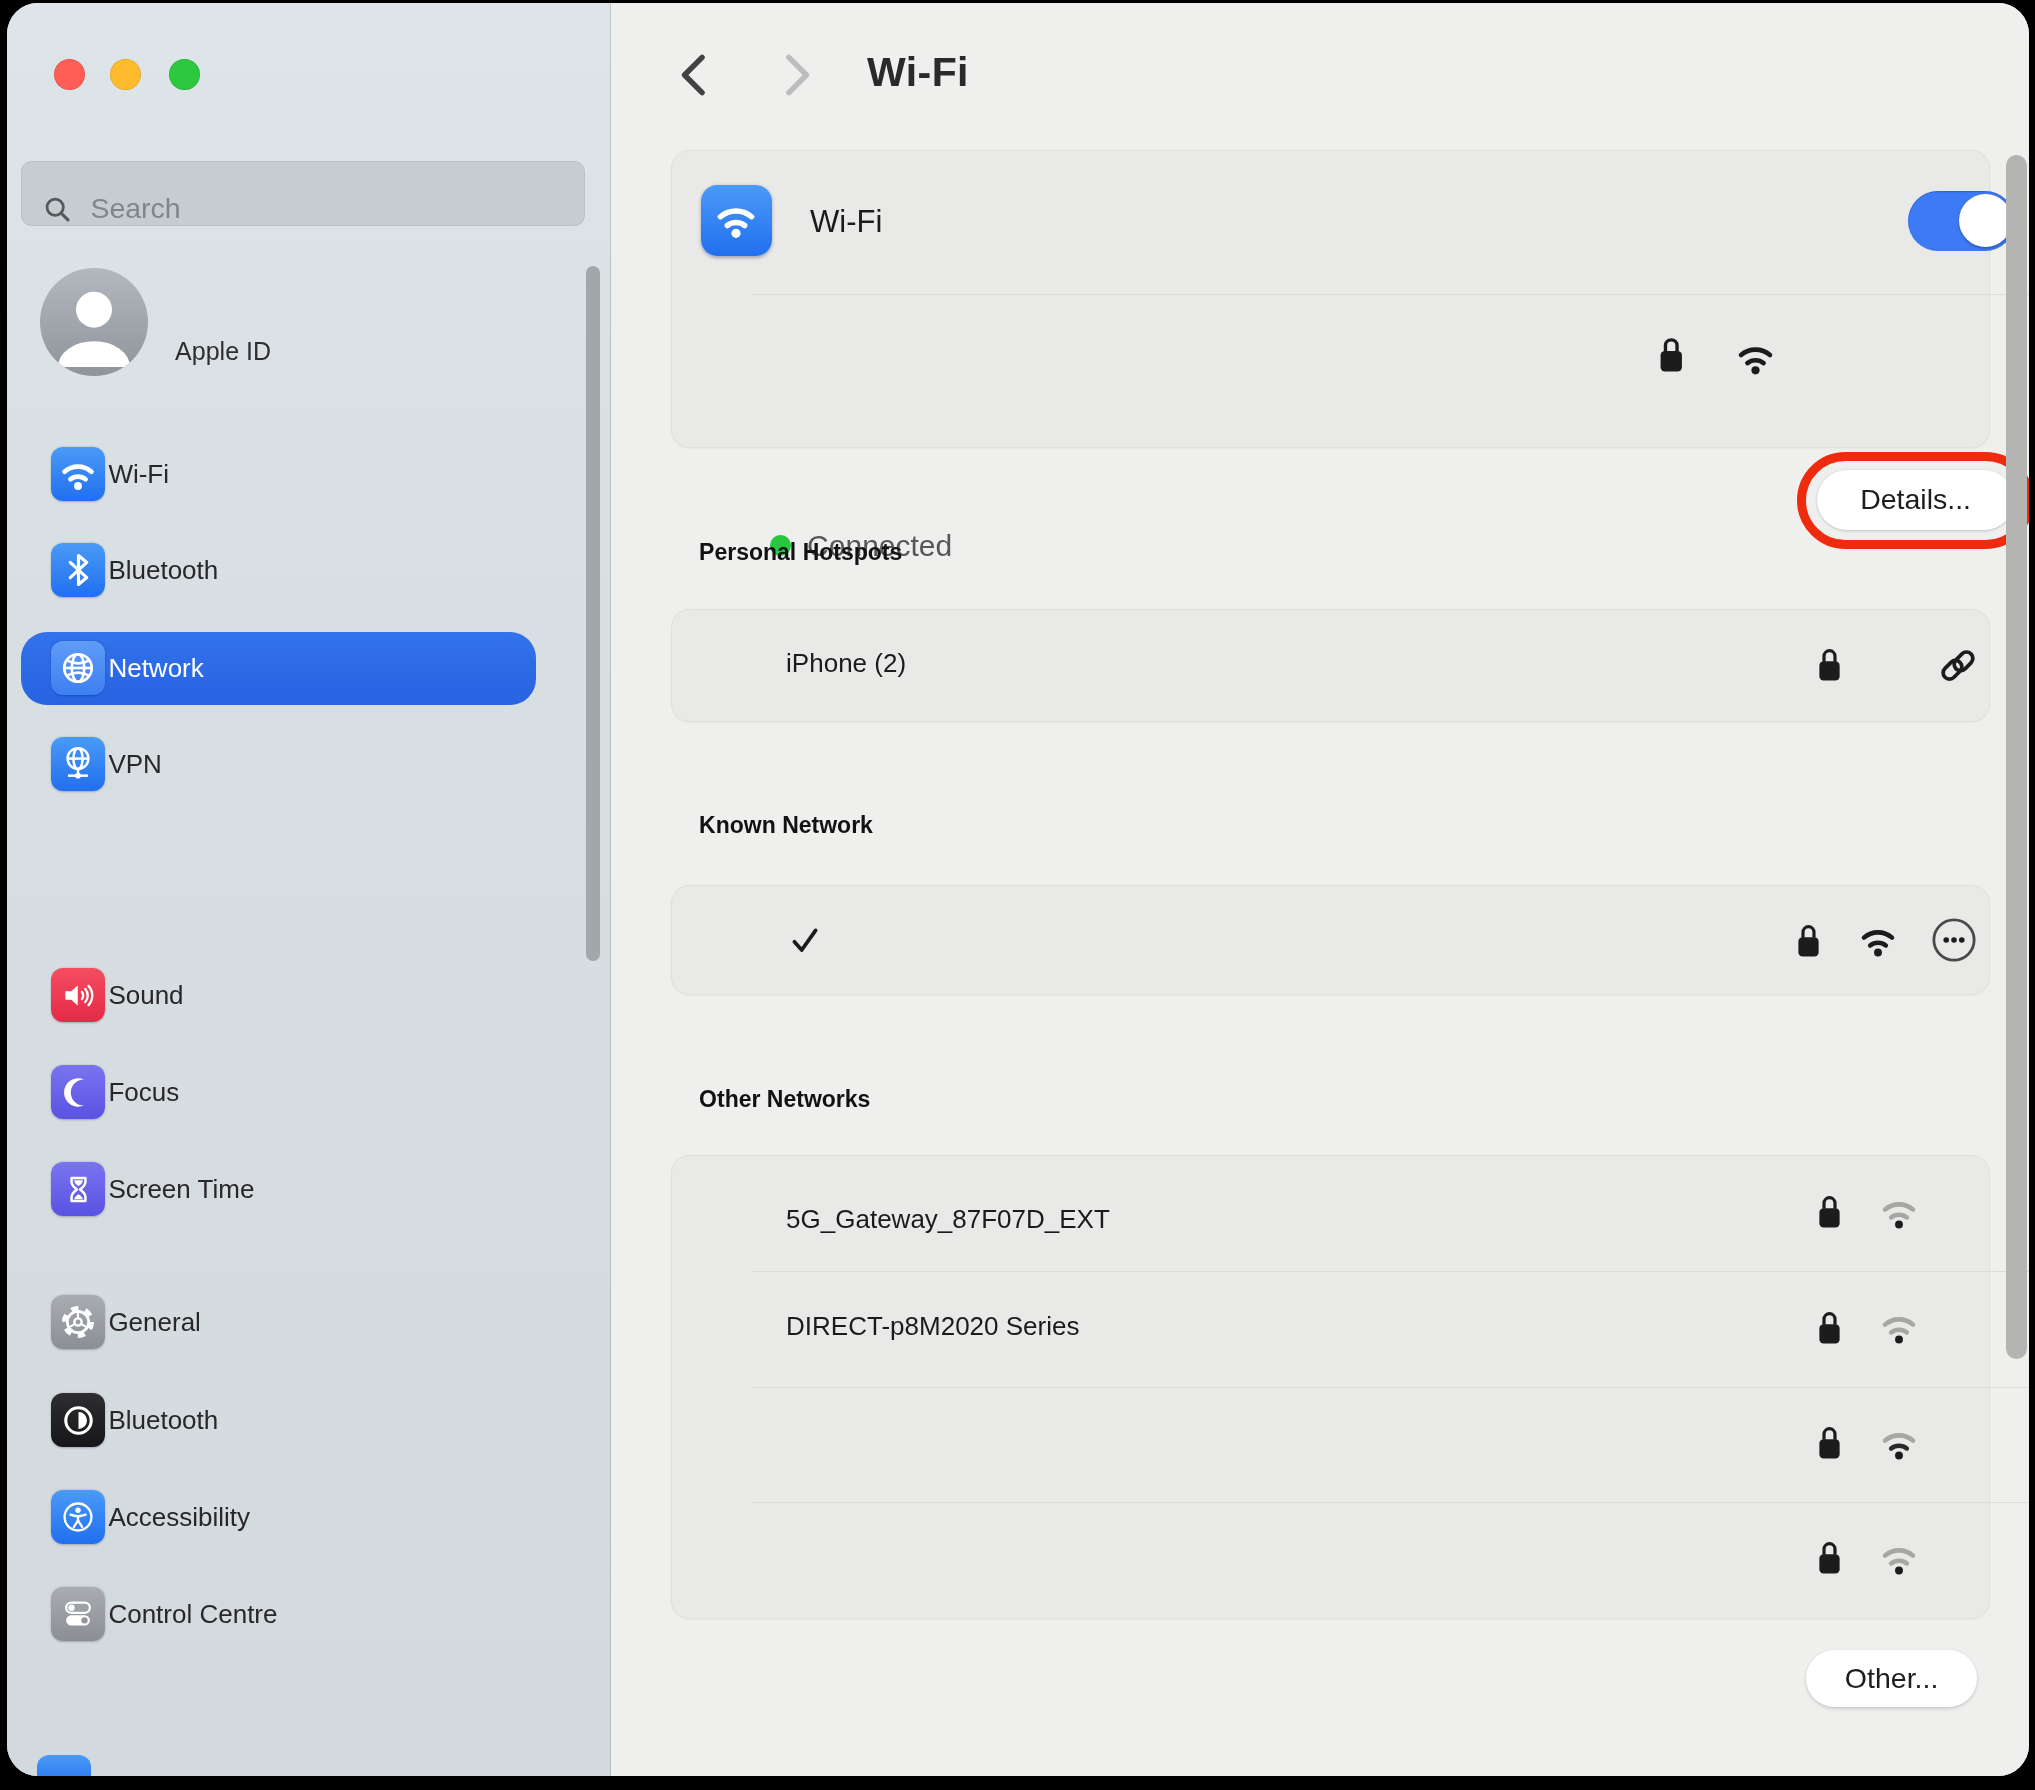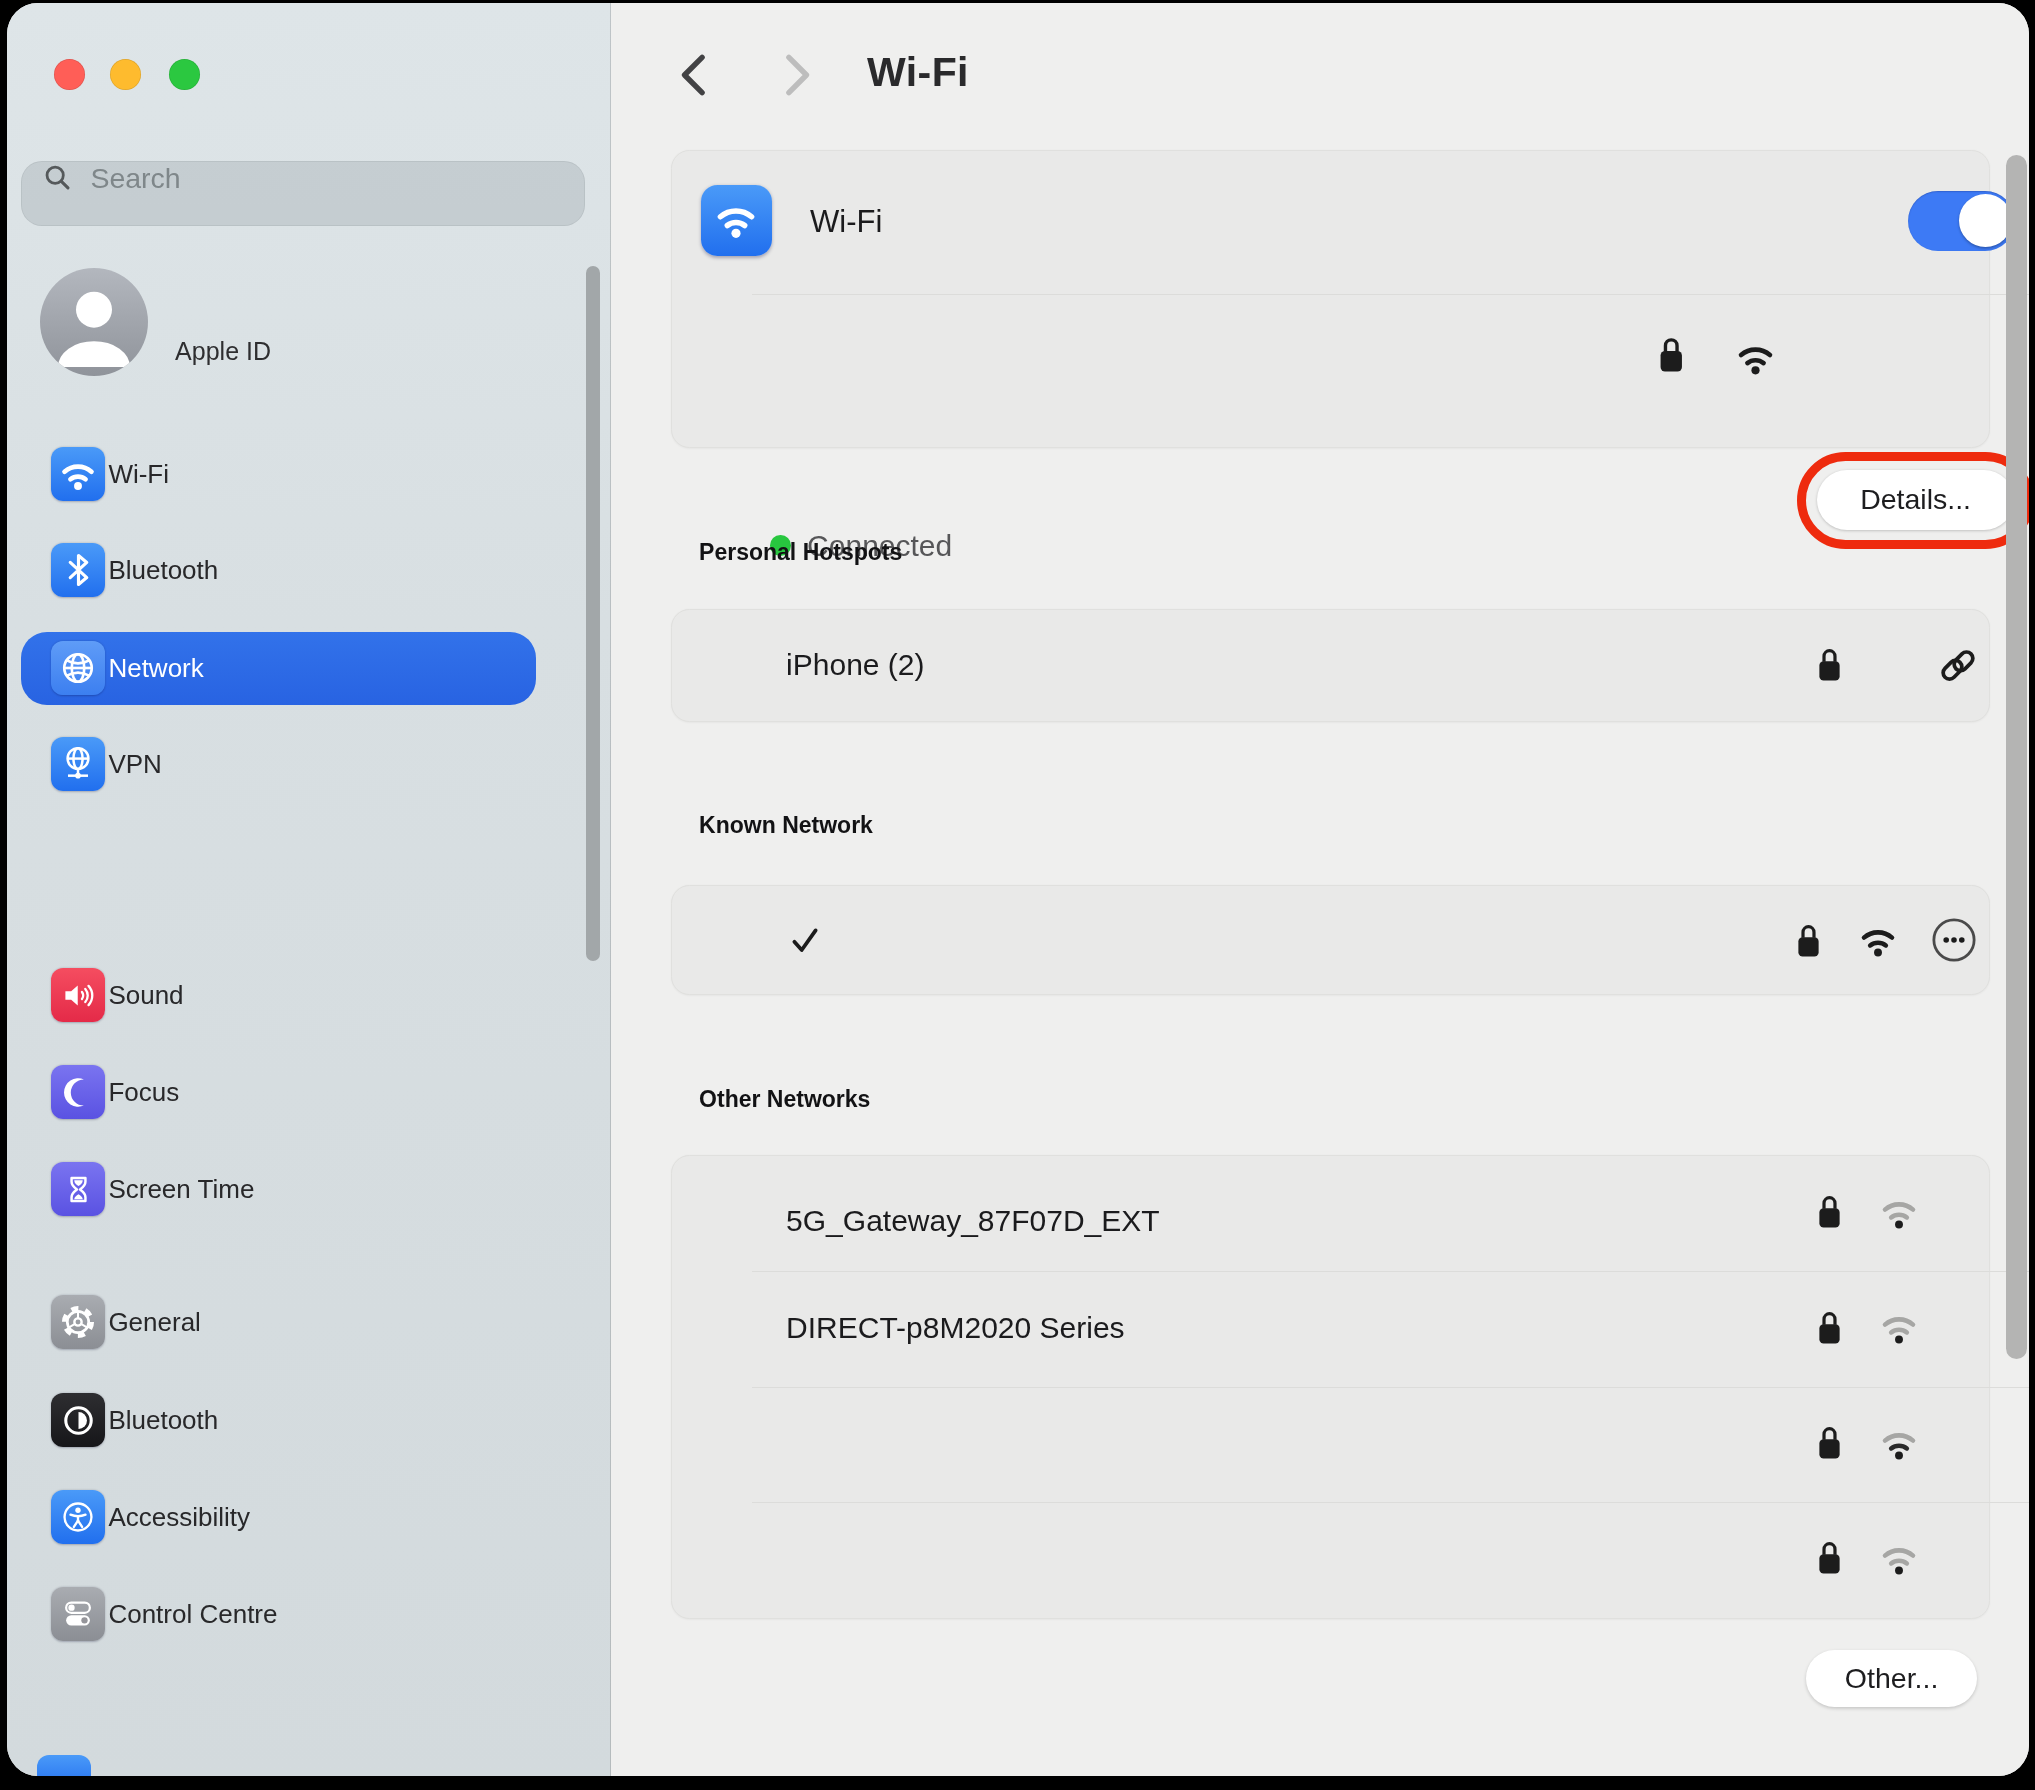--- a/index.html
+++ b/index.html
@@ -5,22 +5,22 @@
   html,body{margin:0;padding:0;background:#000;width:2035px;height:1790px;overflow:hidden;
     font-family:"Liberation Sans","DejaVu Sans",sans-serif;-webkit-font-smoothing:antialiased;}
   .window{position:absolute;left:7.1px;top:2.9px;width:2022px;height:1773px;border-radius:31px;
     overflow:hidden;background:#efefee;}
   
   .sidebar{position:absolute;left:0;top:0;width:603px;height:100%;
     background:linear-gradient(180deg,#dee5e8 0%,#d8dfe2 35%,#d3dadd 100%);
     border-right:0.7px solid rgba(0,0,0,0.14);}
   .tl{position:absolute;top:56px;width:31px;height:31px;border-radius:50%;
     box-shadow:inset 0 0 0 0.7px rgba(0,0,0,0.12);}
-  .search{position:absolute;left:14.3px;top:158px;width:562px;height:63px;border-radius:21px;
-    background:rgba(160,172,176,0.38);border:0.7px solid rgba(0,0,0,0.06);display:flex;align-items:flex-start;}
+  .search{position:absolute;left:14.3px;top:158px;width:562px;height:63px;border-radius:11px;
+    background:rgba(160,172,176,0.38);border:0.7px solid rgba(0,0,0,0.06);display:flex;align-items:flex-end;}
   .search .ph{color:#7f878a;font-size:28.5px;margin-left:17px;}
   .search svg{margin-left:20px;}
   .sb-scroll{position:absolute;left:579px;top:263px;width:14.3px;height:695px;border-radius:7.1px;background:#a2a7a9;}
   .avatar{position:absolute;left:33px;top:265px;width:108px;height:108px;border-radius:50%;
     background:linear-gradient(180deg,#b3b7be,#8f939a);overflow:hidden;}
   .apple-label{position:absolute;left:168px;top:334px;font-size:25px;color:#2e2e30;}
   .side-item{position:absolute;left:14.3px;width:515px;height:73px;border-radius:15.7px;display:flex;align-items:center;}
   .side-item.selected{background:linear-gradient(180deg,#3272ea,#2863e2);border-radius:26px;}
   .side-item .label{margin-left:87px;font-size:26px;color:#28282a;}
   .side-item.selected .label{color:#fff;}
@@ -42,21 +42,21 @@
   .partial-tile{position:absolute;left:30px;top:1752px;width:54px;height:24px;border-radius:12px 12px 0 0;
     background:linear-gradient(180deg,#4a9af8,#2f7cf2);}
   
   .main{position:absolute;left:604px;top:0;width:1419px;height:100%;background:#efefee;}
   .nav-btn{position:absolute;top:47px;width:51px;height:51px;display:flex;align-items:center;justify-content:center;}
   .page-title{position:absolute;left:256px;top:46px;font-size:41px;font-weight:700;color:#2a2a2c;letter-spacing:0.4px;}
   .card{position:absolute;left:60px;width:1317px;background:#e9e9e8;border:0.7px solid #e0e0de;
     border-radius:18.5px;box-shadow:0 0.7px 2.1px rgba(0,0,0,0.04);}
   .sep{position:absolute;left:80px;width:1277px;height:1.4px;background:#dcdcda;}
   .sec-title{position:absolute;left:88px;font-size:23px;font-weight:700;color:#121214;}
-  .rowname{font-size:30px;color:#1b1b1d;}
+  .rowname{font-size:26px;color:#1b1b1d;}
   .toggle{position:absolute;width:107px;height:60px;border-radius:30px;background:#3d7af5;
     box-shadow:inset 0 0.7px 1.4px rgba(0,0,60,0.25);}
   .knob{position:absolute;top:3.6px;right:3.6px;width:53px;height:53px;border-radius:50%;background:#fff;
     box-shadow:0 1.4px 2.9px rgba(0,0,0,0.3);}
   .details-btn{position:absolute;left:1145px;top:319px;width:197px;height:60px;background:#fff;
     border-radius:30px;display:flex;align-items:center;justify-content:center;font-size:28.5px;color:#1d1d1f;
     box-shadow:0 0.7px 2.9px rgba(0,0,0,0.22);}
   .red-ring{position:absolute;left:1125px;top:301px;width:237px;height:97px;border:9.3px solid #ee2b0e;
     border-radius:57px;box-sizing:border-box;}
   .status-dot{position:absolute;left:98px;top:384px;width:20.7px;height:20.7px;border-radius:50%;background:#28c73f;}

